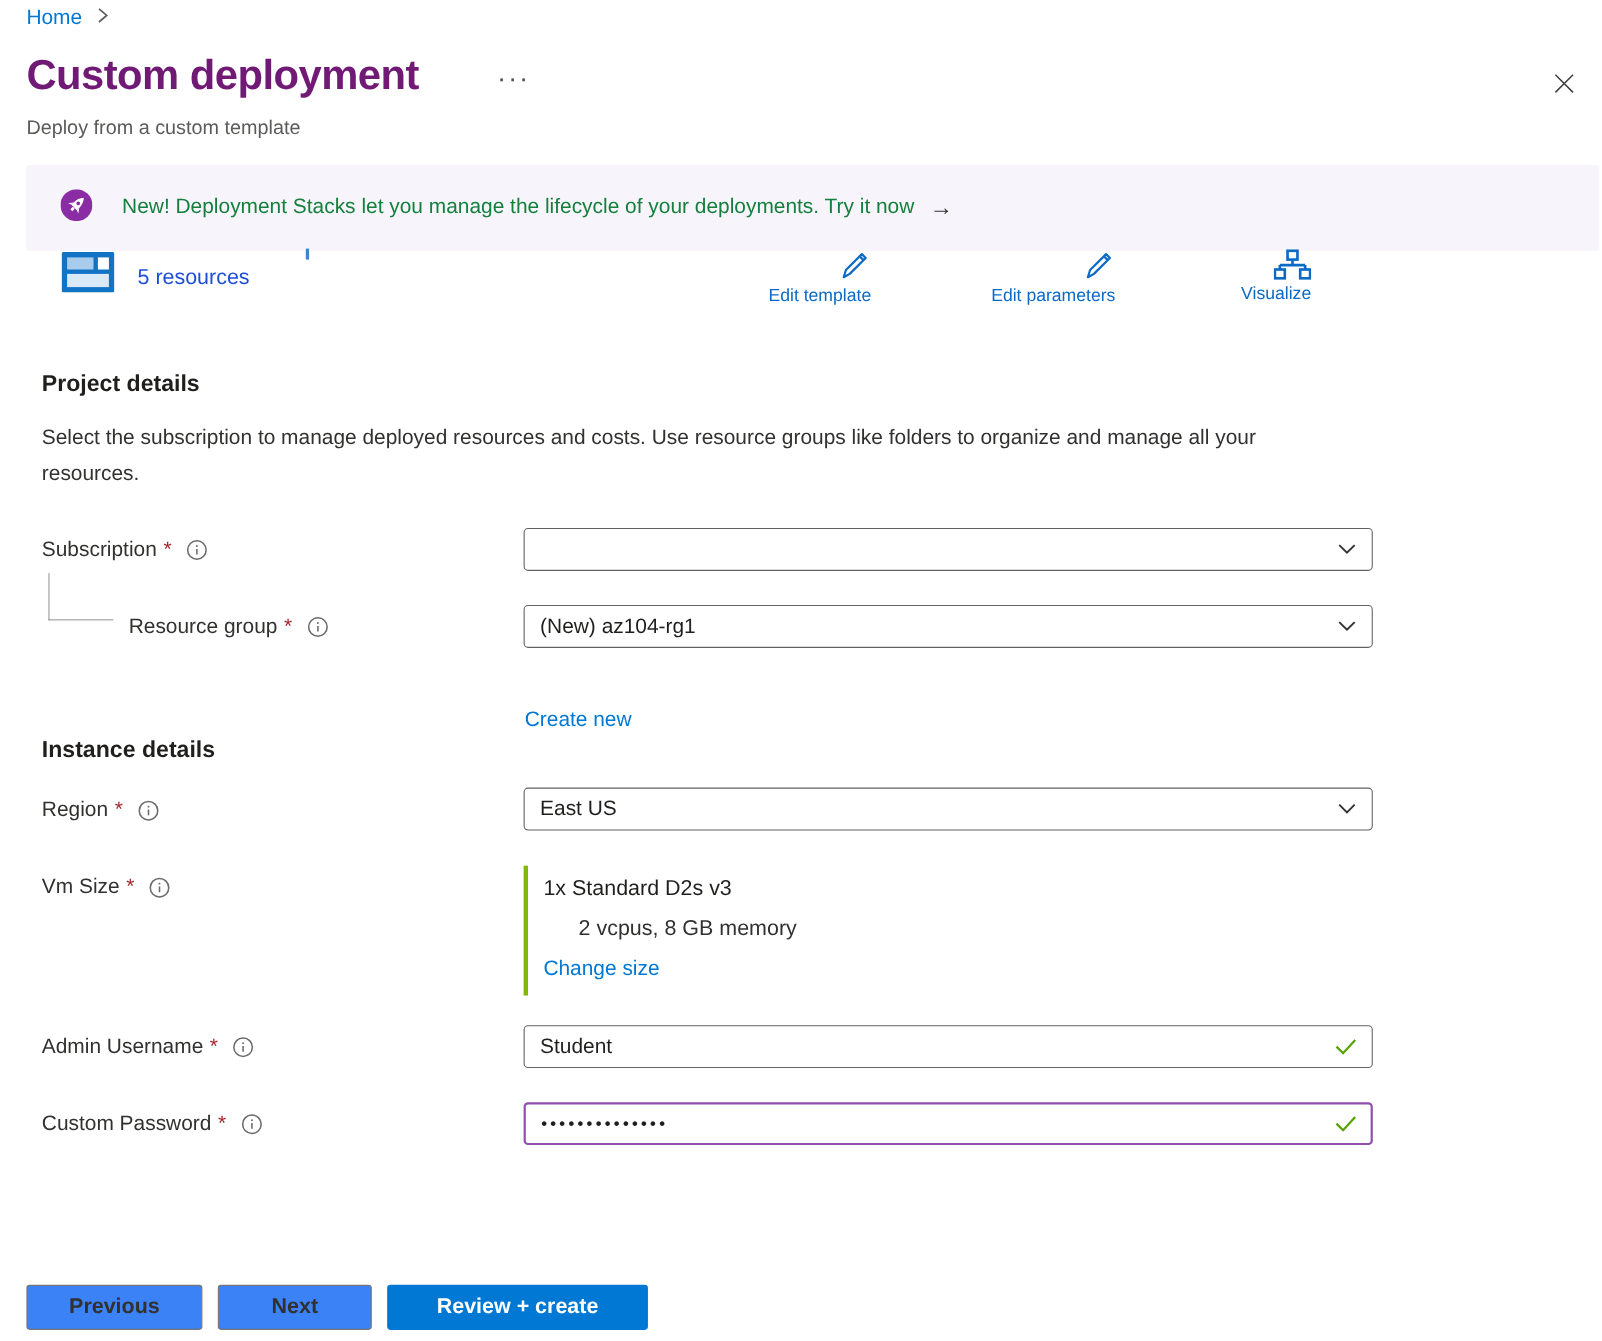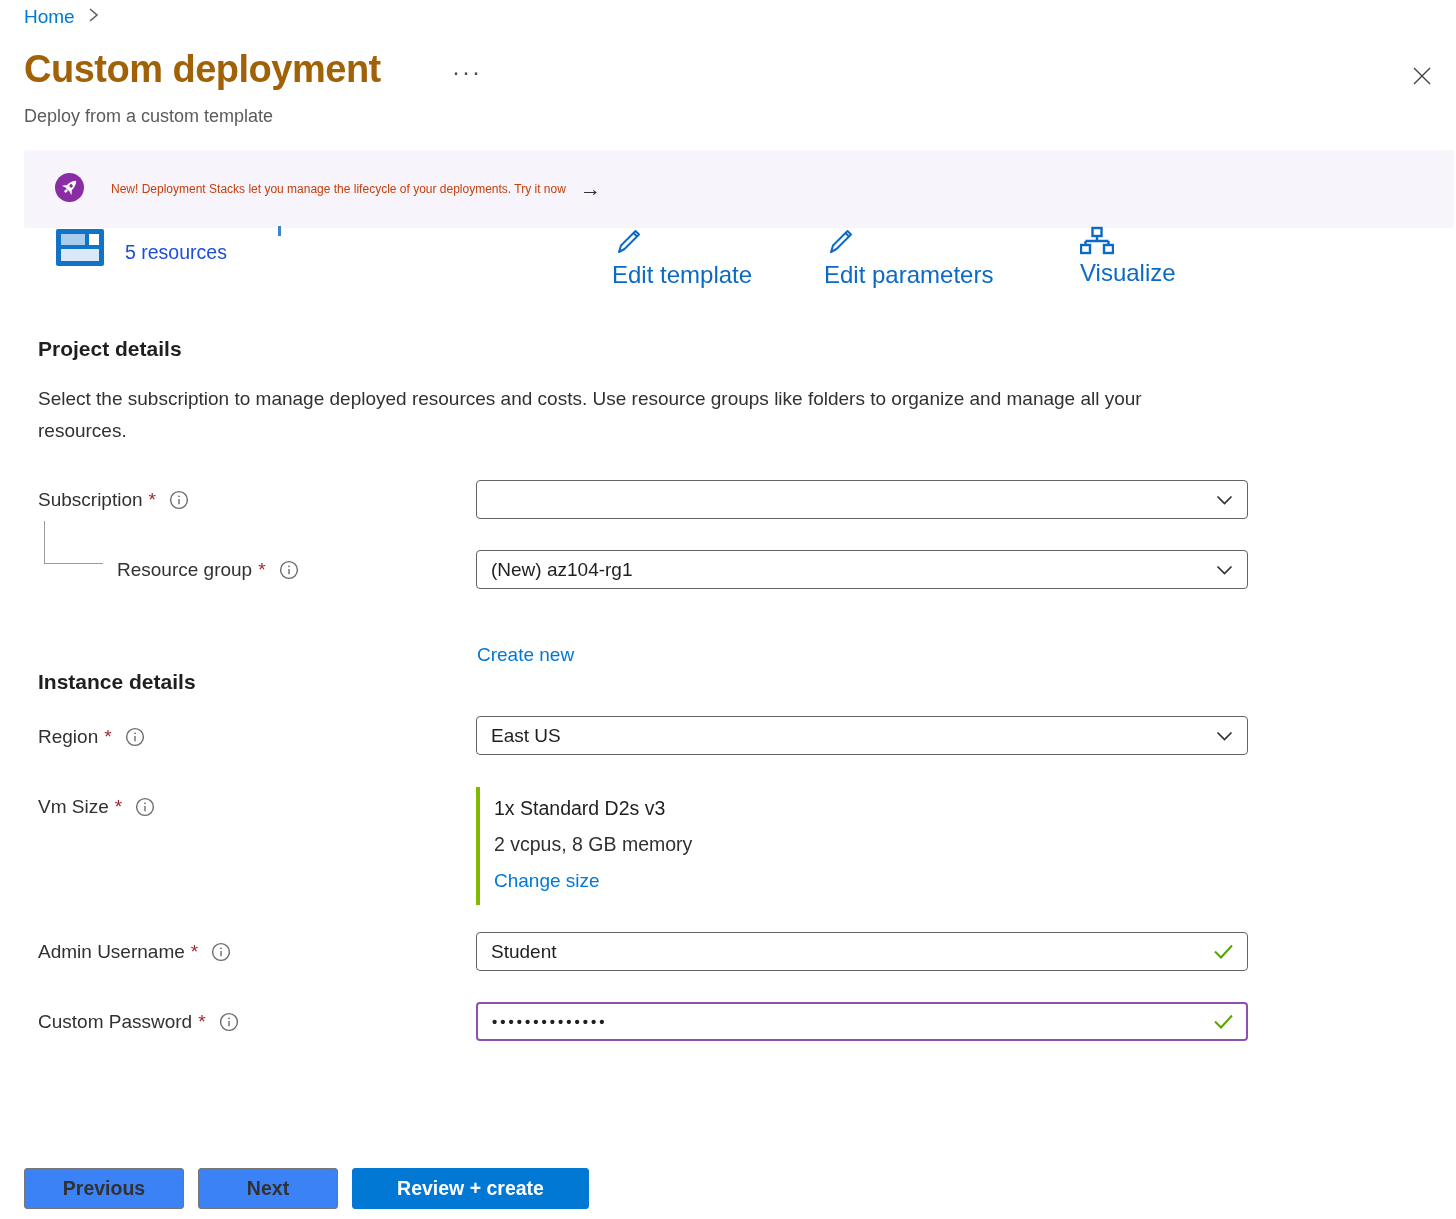--- a/index.html
+++ b/index.html
@@ -6,37 +6,37 @@
   html,body { width:1456px; height:1219px; background:#ffffff;
     font-family:"Liberation Sans", sans-serif; color:#323130; overflow:hidden; }
   .abs { position:absolute; }
   #page { position:relative; width:1344px; height:1219px; }
 
   
   .breadcrumb { left:24px; top:6px; display:flex; align-items:center; gap:13px; font-size:19px; }
   .breadcrumb a { color:#0078d4; text-decoration:none; cursor:pointer; }
 
   
-  .page-title { left:24px; top:48px; font-size:38px; font-weight:600; color:#a16207; letter-spacing:-0.5px; }
+  .page-title { left:24px; top:48px; font-size:38px; font-weight:600; color:#701a75; letter-spacing:-0.5px; }
   .title-ellipsis { left:452px; top:58px; font-size:24px; color:#4a4a4a; letter-spacing:2px; cursor:pointer; }
   .page-subtitle { left:24px; top:106px; font-size:18px; color:#5c5b5a; }
   .close-btn { left:1406px; top:60px; width:32px; height:32px; display:flex; align-items:center; justify-content:center; cursor:pointer; }
 
   
   .banner { left:24px; top:150px; width:1430px; height:78px; background:#f7f4fb; border-radius:3px;
     display:flex; align-items:center; padding-left:31px; }
-  .banner-text { font-size:12px; color:#c2410c; margin-left:27px; }
+  .banner-text { font-size:19px; color:#15803d; margin-left:27px; }
   .banner-arrow { font-size:21px; color:#323130; margin-left:14px; }
 
   
   .tpl-icon { left:56px; top:229px; }
   .tpl-count { left:125px; top:241px; font-size:19.5px; color:#1d4ed8; }
   .artifact { left:278px; top:226px; width:3px; height:10px; background:#3f85c9; }
-  .tpl-action { top:226px; display:flex; flex-direction:column; align-items:flex-start; gap:3px;
-    color:#0a6ac6; font-size:24px; cursor:pointer; }
+  .tpl-action { top:226px; display:flex; flex-direction:column; align-items:flex-end; gap:3px;
+    color:#0a6ac6; font-size:16px; cursor:pointer; }
   .tpl-action svg { display:block; }
   #act-edit-template { left:612px; width:180px; }
   #act-edit-parameters { left:824px; width:190px; }
   #act-visualize { left:1080px; width:112px; }
 
   
   .section-heading { font-size:21px; font-weight:600; color:#201f1e; }
   .description { left:38px; top:383px; width:1155px; font-size:19px; line-height:32px; color:#323130; }
 
   .field-label { display:flex; align-items:center; font-size:19px; color:#323130; }
@@ -45,21 +45,21 @@
 
   .combo { width:772px; height:39px; background:#fff; border:1px solid #636363; border-radius:4px;
     display:flex; align-items:center; padding:0 14px; font-size:19px; color:#201f1e; cursor:pointer; }
   .combo .combo-value { flex:1; }
   .connector { left:44px; top:521px; width:59px; height:43px; border-left:1px solid #9b9b9b; border-bottom:1px solid #9b9b9b; }
 
   .link { color:#0078d4; font-size:19px; cursor:pointer; text-decoration:none; }
 
   .vm-block { left:476px; top:787px; border-left:4px solid #7fba00; padding:3px 0 6px 14px; }
   .vm-line1 { font-size:19.5px; font-weight:400; color:#201f1e; line-height:36px; }
-  .vm-line2 { font-size:19.5px; color:#323130; line-height:36px; }
+  .vm-line2 { font-size:19.5px; color:#323130; line-height:36px;margin-left:32px; }
   .vm-link { line-height:36px; font-size:19.5px; }
 
   .text-input { width:772px; height:39px; border:1px solid #636363; border-radius:4px; background:#fff;
     font-family:"Liberation Sans", sans-serif; font-size:19px; color:#201f1e; padding:0 40px 0 14px; outline:none; }
   .input-wrap { width:772px; }
   .input-check { position:absolute; right:14px; top:11px; }
   .password-input { border:2px solid #8f4fae; font-size:15px; letter-spacing:3px; font-weight:700; }
 
   
   .btn { height:41px; display:flex; align-items:center; justify-content:center;

